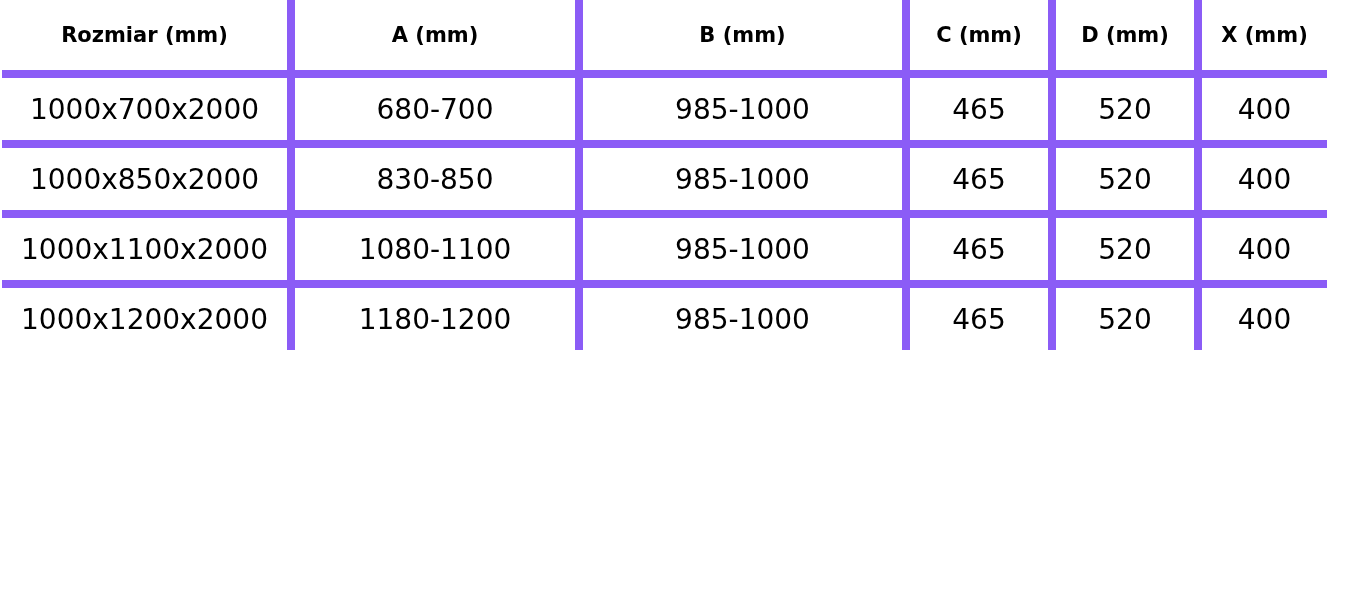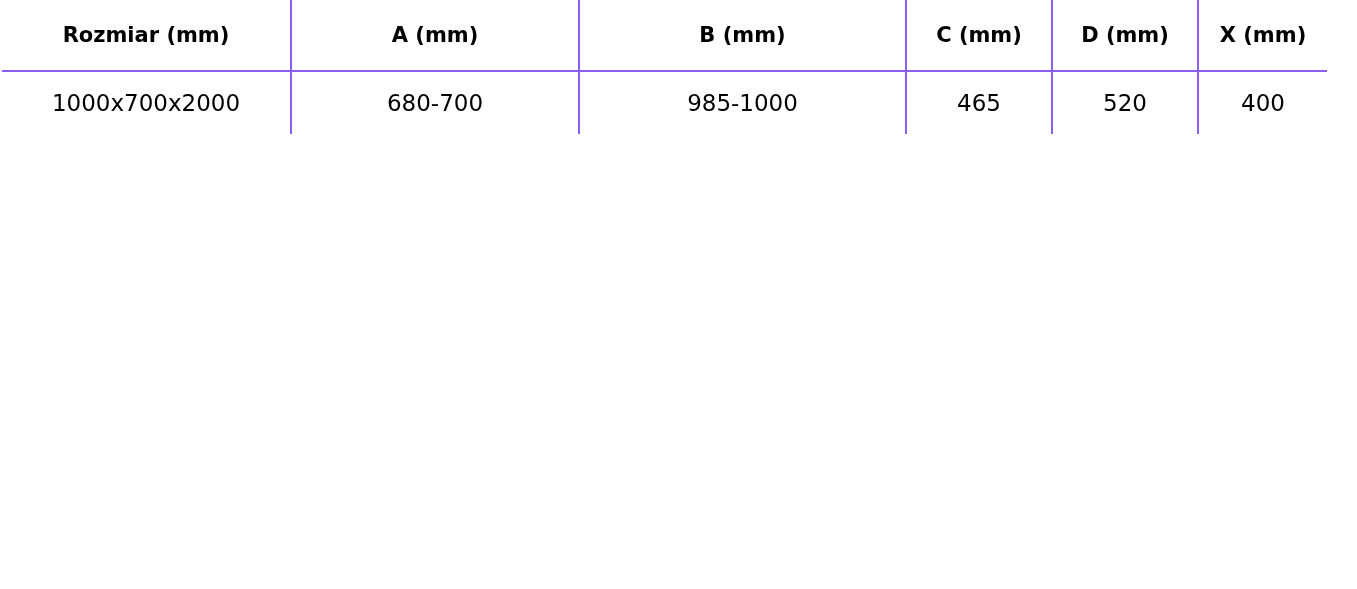--- a/index.html
+++ b/index.html
@@ -20,24 +20,24 @@
     box-sizing: border-box;
   }
   table.dim-table {
     border-collapse: collapse;
     width: 1325px;
     margin-left: 2px;
     table-layout: fixed;
   }
   table.dim-table th,
   table.dim-table td {
-    border: 2px solid #8b5cf6;
+    border: 8px solid #8b5cf6;
     text-align: center;
     vertical-align: middle;
-    font-size: 23px;
+    font-size: 28px;
     height: 62px;
     padding: 0 4px;
     white-space: nowrap;
   }
   table.dim-table th {
     font-weight: bold;
     height: 70px;
     font-size: 21px;
   }
   table.dim-table tr:first-child th {
@@ -86,15 +86,39 @@
     </thead>
     <tbody>
       <tr>
         <td>1000x700x2000</td>
         <td>680-700</td>
         <td>985-1000</td>
         <td>465</td>
         <td>520</td>
         <td>400</td>
       </tr>
+      <tr>
+        <td>1000x850x2000</td>
+        <td>830-850</td>
+        <td>985-1000</td>
+        <td>465</td>
+        <td>520</td>
+        <td>400</td>
+      </tr>
+      <tr>
+        <td>1000x1100x2000</td>
+        <td>1080-1100</td>
+        <td>985-1000</td>
+        <td>465</td>
+        <td>520</td>
+        <td>400</td>
+      </tr>
+      <tr>
+        <td>1000x1200x2000</td>
+        <td>1180-1200</td>
+        <td>985-1000</td>
+        <td>465</td>
+        <td>520</td>
+        <td>400</td>
+      </tr>
     </tbody>
   </table>
 </div>
 
 </body></html>

